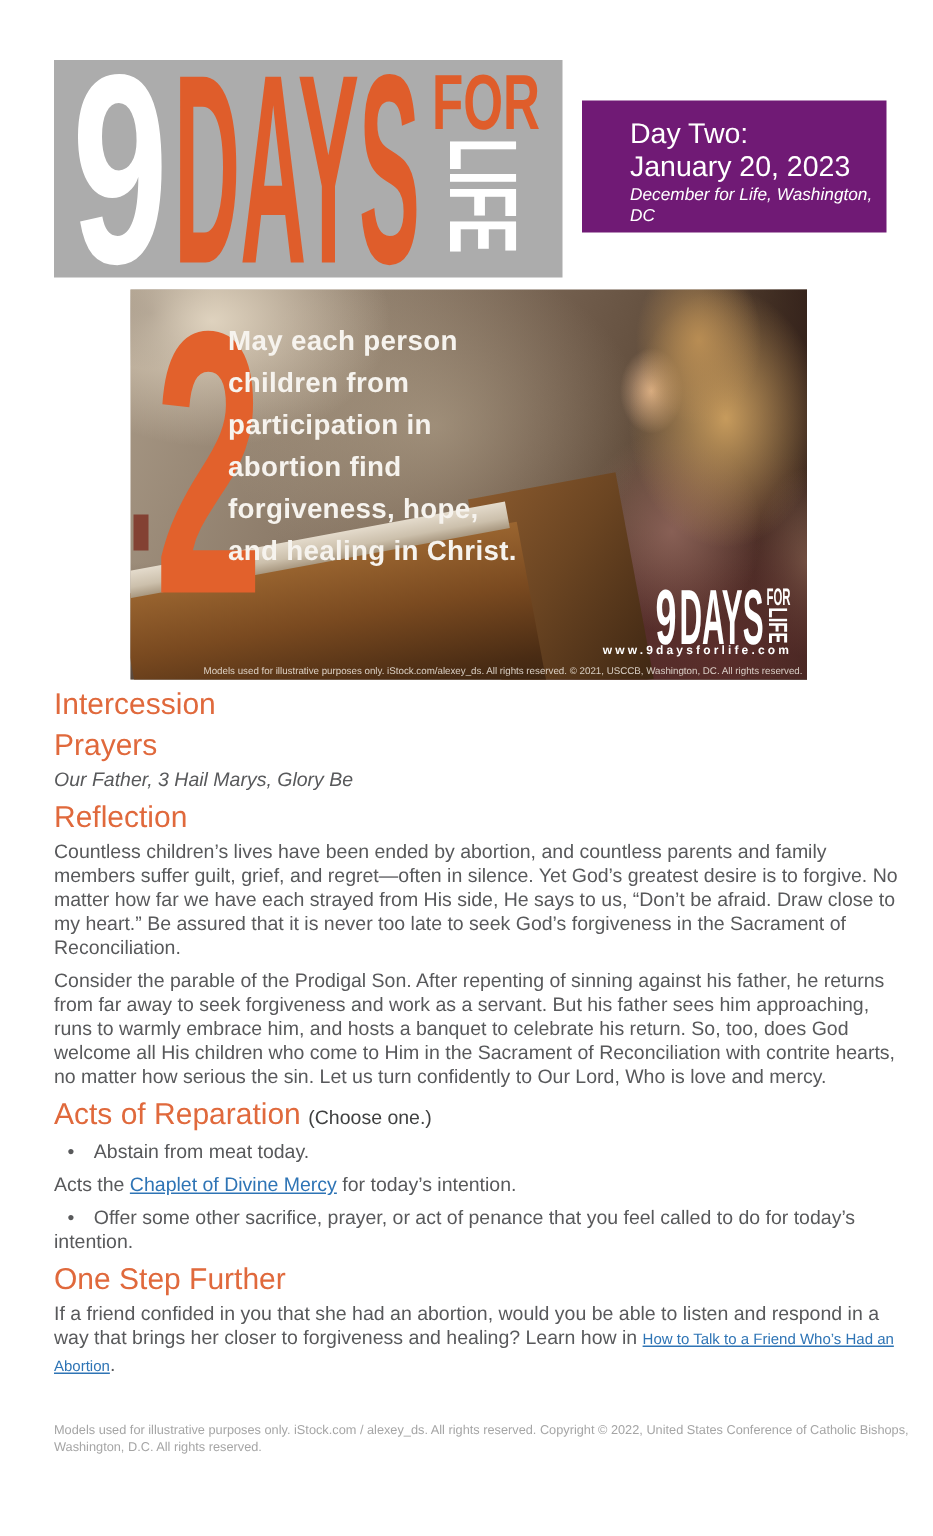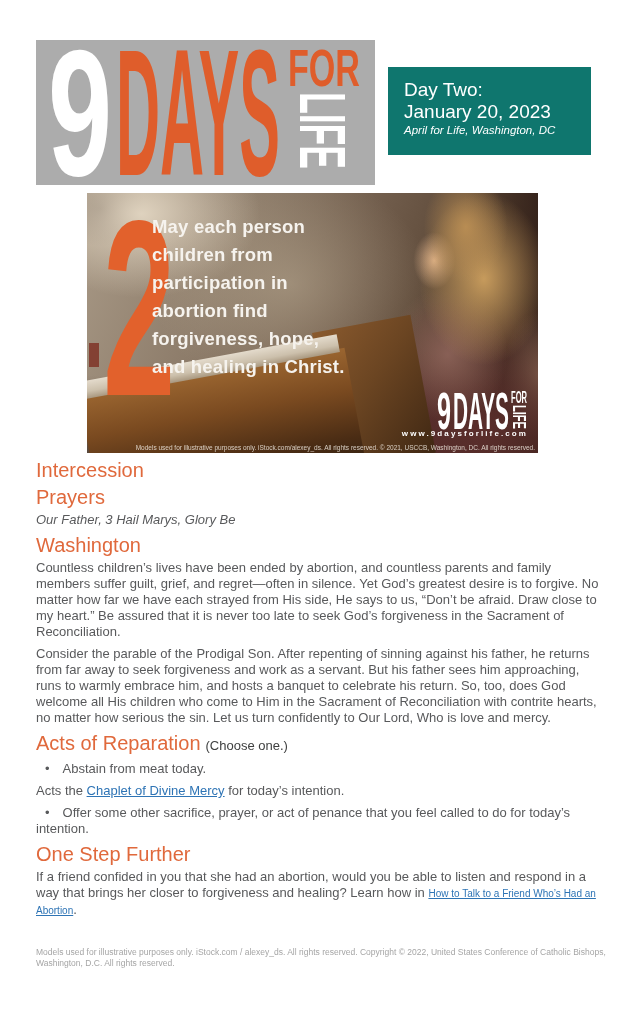--- a/index.html
+++ b/index.html
@@ -16,21 +16,21 @@
   }
   .logo-box svg { display:block; }
   .logo-box text, .hero-logo text {
     font-family:"Liberation Sans", sans-serif; font-weight:bold;
   }
   .t-white { fill:#ffffff; }
   .t-orange { fill:#df5d2b; }
 
   .date-box {
     position:absolute; left:388px; top:67px; width:203px; height:88px;
-    background:#0f766e; color:#ffffff; padding:12px 0 0 16px;
+    background:#701a75; color:#ffffff; padding:12px 0 0 32px;
   }
   .date-line1, .date-line2 { font-size:19px; line-height:22px; font-weight:400; }
   .date-line3 { font-size:11.5px; line-height:14px; font-style:italic; }
 
   
   .hero {
     position:absolute; left:87px; top:193px; width:451px; height:260px;
     overflow:hidden;
     background:
       radial-gradient(170px 120px at 12% 8%, rgba(230,218,198,0.9), rgba(230,218,198,0) 70%),
@@ -119,21 +119,21 @@
       <text class="t-white" x="12" y="135" font-size="180" textLength="64" lengthAdjust="spacingAndGlyphs">9</text>
       <text class="t-orange" x="80" y="135" font-size="180" textLength="164" lengthAdjust="spacingAndGlyphs">DAYS</text>
       <text class="t-orange" x="252" y="46" font-size="52" textLength="72" lengthAdjust="spacingAndGlyphs">FOR</text>
       <text class="t-white" transform="translate(264,52) rotate(90)" font-size="64" textLength="77" lengthAdjust="spacingAndGlyphs">LIFE</text>
     </svg>
   </div>
 
   <div class="date-box">
     <div class="date-line1">Day Two:</div>
     <div class="date-line2">January 20, 2023</div>
-    <div class="date-line3">April for Life, Washington, DC</div>
+    <div class="date-line3">December for Life, Washington, DC</div>
   </div>
 
   <div class="hero">
     <div class="pew-end"></div>
     <div class="pew-front"></div>
     <div class="pew-top"></div>
     <div class="candle"></div>
     <div class="hero-num">2</div>
     <div class="hero-quote">
       <span>May each person</span>
@@ -153,21 +153,21 @@
     <div class="hero-credit">Models used for illustrative purposes only. iStock.com/alexey_ds. All rights reserved. © 2021, USCCB, Washington, DC. All rights reserved.</div>
   </div>
 
   <div class="content">
 
     <h2>Intercession</h2>
 
     <h2>Prayers</h2>
     <p class="italic">Our Father, 3 Hail Marys, Glory Be</p>
 
-    <h2>Washington</h2>
+    <h2>Reflection</h2>
     <p>Countless children’s lives have been ended by abortion, and countless parents and family members suffer guilt, grief, and regret—often in silence. Yet God’s greatest desire is to forgive. No matter how far we have each strayed from His side, He says to us, “Don’t be afraid. Draw close to my heart.” Be assured that it is never too late to seek God’s forgiveness in the Sacrament of Reconciliation.</p>
     <p>Consider the parable of the Prodigal Son. After repenting of sinning against his father, he returns from far away to seek forgiveness and work as a servant. But his father sees him approaching, runs to warmly embrace him, and hosts a banquet to celebrate his return. So, too, does God welcome all His children who come to Him in the Sacrament of Reconciliation with contrite hearts, no matter how serious the sin. Let us turn confidently to Our Lord, Who is love and mercy.</p>
 
     <h2><span>Acts of Reparation</span><span class="note">(Choose one.)</span></h2>
     <p class="bullet"><span class="dot">•</span><span>Abstain from meat today.</span></p>
     <p><span>Acts the </span><a class="link">Chaplet of Divine Mercy</a><span> for today’s intention.</span></p>
     <p class="bullet"><span class="dot">•</span><span>Offer some other sacrifice, prayer, or act of penance that you feel called to do for today’s intention.</span></p>
 
     <h2>One Step Further</h2>
     <p><span>If a friend confided in you that she had an abortion, would you be able to listen and respond in a way that brings her closer to forgiveness and healing? Learn how in </span><a class="link small">How to Talk to a Friend Who’s Had an Abortion</a><span>.</span></p>

